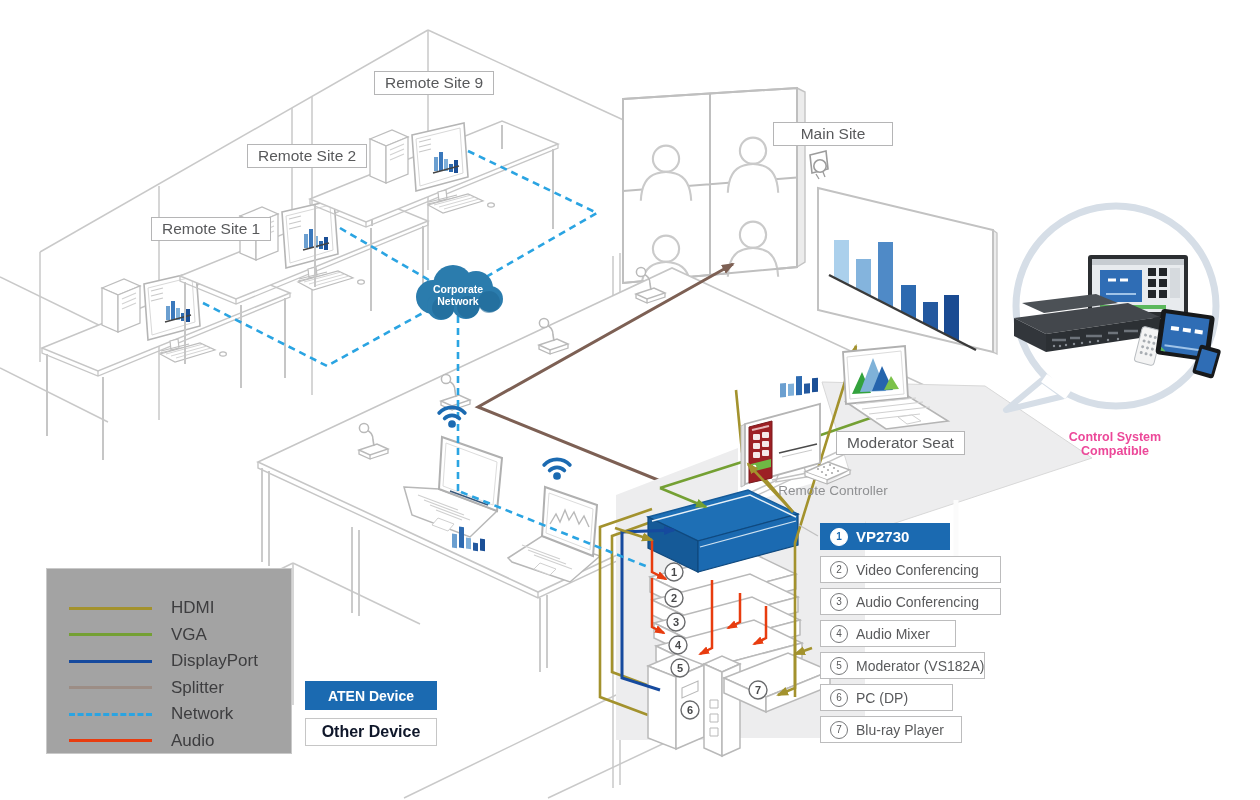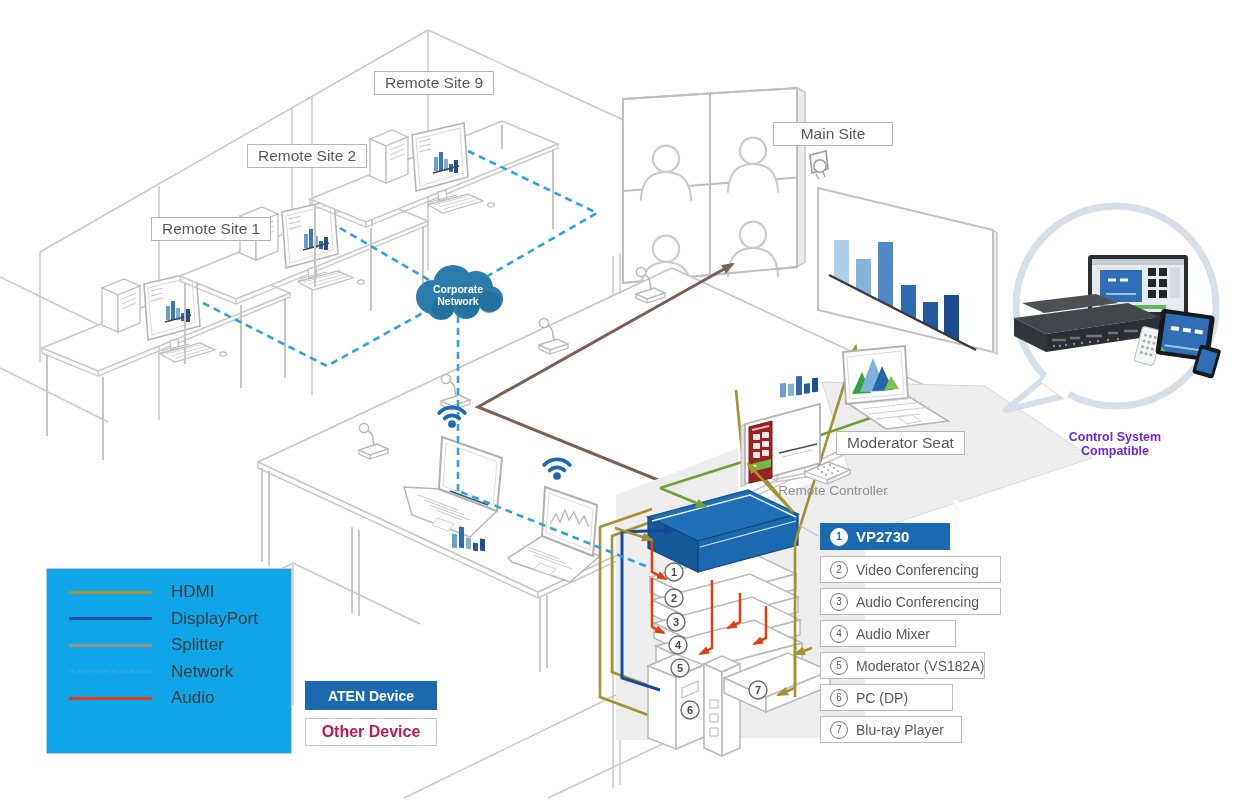--- a/index.html
+++ b/index.html
@@ -9,33 +9,33 @@
   .overlay{position:absolute;box-sizing:border-box;}
   .sitebox{border:1.5px solid #b5b5b6;background:#fff;color:#58595b;font-size:15.5px;
            padding:2px 10px;white-space:nowrap;text-align:center;}
   .eq-item{position:absolute;left:820px;height:27px;border:1.5px solid #bcbcbd;background:#fff;
            color:#595a5c;font-size:14px;display:flex;align-items:center;gap:8px;padding:0 9px;
            box-sizing:border-box;white-space:nowrap;}
   .eq-item .numcirc{width:16px;height:16px;min-width:16px;border:1.2px solid #77787a;border-radius:50%;
            font-size:10px;display:flex;align-items:center;justify-content:center;color:#58595b;}
   .eq-item.hl{background:#1b6ab1;border-color:#1b6ab1;color:#fff;font-weight:bold;font-size:15px;}
   .eq-item.hl .numcirc{background:#fff;border-color:#fff;color:#1b6ab1;font-weight:bold;}
-  #legend-box{left:46px;top:568px;width:246px;height:186px;border:1.5px solid #c9c9c9;background:#0ea5e9;
-           padding:10px 0 0 22px;}
+  #legend-box{left:46px;top:568px;width:246px;height:186px;border:1.5px solid #c9c9c9;background:#a3a3a3;
+           padding:26px 0 0 22px;}
   .lrow{display:flex;align-items:center;height:26.5px;}
   .lline{width:83px;margin-right:19px;display:inline-block;}
   .ltext{font-size:17px;color:#3d3d3f;}
   #aten-box{left:305px;top:681px;width:132px;height:29px;background:#1b6ab1;color:#fff;
            font-weight:bold;font-size:14px;display:flex;align-items:center;justify-content:center;}
   #other-box{left:305px;top:718px;width:132px;height:28px;border:1.5px solid #c6c6c6;background:#fff;
-           color:#be185d;font-weight:bold;font-size:16px;display:flex;align-items:center;justify-content:center;}
+           color:#0f172a;font-weight:bold;font-size:16px;display:flex;align-items:center;justify-content:center;}
   #cloud-label{left:406px;top:284px;width:104px;text-align:center;color:#fff;font-weight:bold;
            font-size:10.5px;line-height:11.5px;}
   #remote-ctrl-label{left:758px;top:483px;width:150px;text-align:center;color:#8f9092;font-size:13.5px;}
-  #csc-label{left:1035px;top:430px;width:160px;text-align:center;color:#6d28d9;font-weight:bold;font-size:12.5px;}
+  #csc-label{left:1035px;top:430px;width:160px;text-align:center;color:#ec4899;font-weight:bold;font-size:12.5px;}
 </style>
 </head>
 <body>
 
 <div id="stage">
 
 <svg id="diagram-svg" width="1260" height="800" viewBox="0 0 1260 800">
   <defs>
     <marker id="arrBrown" markerUnits="userSpaceOnUse" markerWidth="16" markerHeight="14" refX="11" refY="5" orient="auto">
       <path d="M0,0 L13,5 L0,10 z" fill="#7d6054"></path>
@@ -495,20 +495,24 @@
   <span class="numcirc">7</span>
   <span>Blu-ray Player</span>
 </div>
 
 <div class="overlay" id="legend-box">
   <div class="lrow">
     <span class="lline" style="border-top: 3.5px solid rgb(163, 146, 45);"></span>
     <span class="ltext">HDMI</span>
   </div>
   <div class="lrow">
+    <span class="lline" style="border-top: 3.5px solid rgb(116, 160, 51);"></span>
+    <span class="ltext">VGA</span>
+  </div>
+  <div class="lrow">
     <span class="lline" style="border-top: 3.5px solid rgb(22, 74, 158);"></span>
     <span class="ltext">DisplayPort</span>
   </div>
   <div class="lrow">
     <span class="lline" style="border-top: 3.5px solid rgb(156, 141, 133);"></span>
     <span class="ltext">Splitter</span>
   </div>
   <div class="lrow">
     <span class="lline" style="border-top: 3px dashed rgb(42, 164, 226);"></span>
     <span class="ltext">Network</span>

